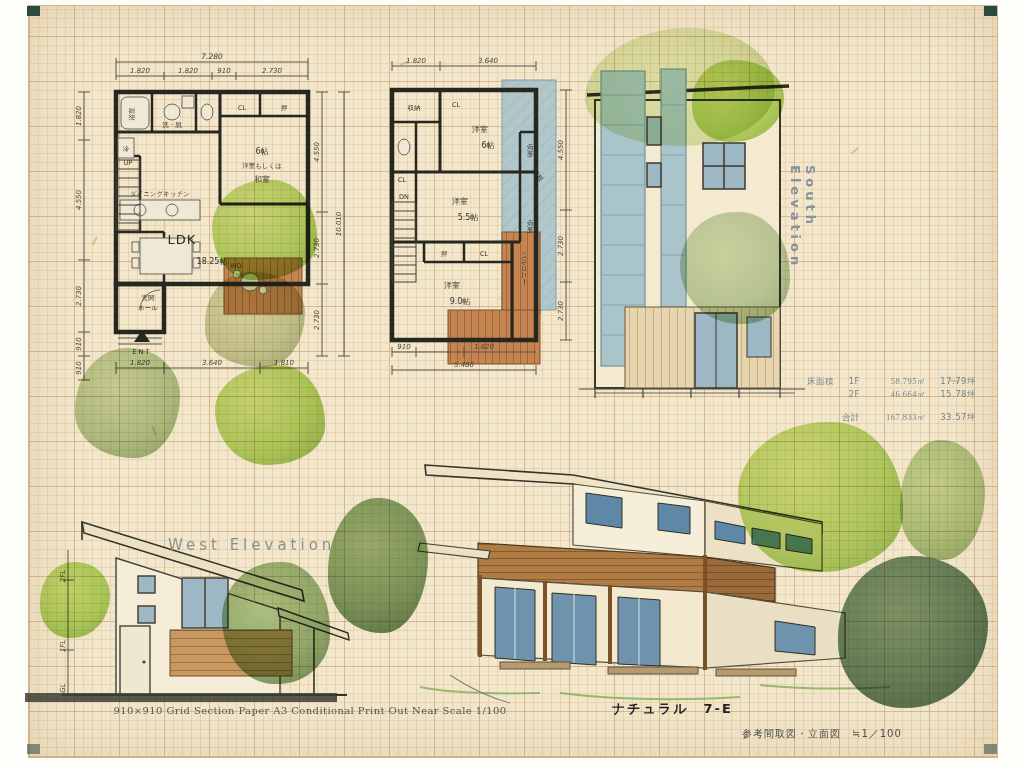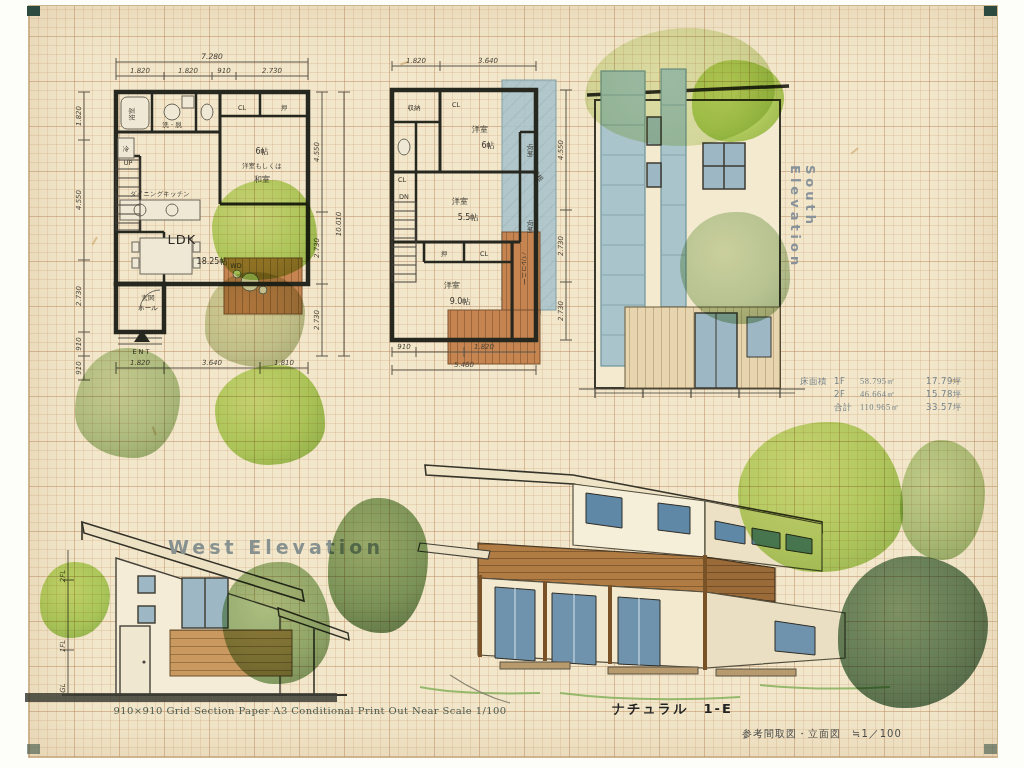--- a/index.html
+++ b/index.html
@@ -18,23 +18,23 @@
   .tree{position:absolute;mix-blend-mode:multiply;}
   svg{overflow:visible;}
   svg text{font-family:"DejaVu Sans",sans-serif;fill:#4641342;}
   .dim{font-size:7px;font-style:italic;fill:#4a4438;}
   .dimb{font-size:7.5px;font-style:italic;fill:#3d382e;}
   .rm{font-size:8px;fill:#36322a;}
   .rs{font-size:6.5px;fill:#36322a;}
   .big{font-size:13px;fill:#2e2a24;letter-spacing:1px;}
   .elev-title-v{position:absolute;writing-mode:vertical-rl;color:#88929b;font-size:13px;
     letter-spacing:4px;font-weight:bold;}
-  .elev-title-h{position:absolute;color:#87918f;font-size:19px;letter-spacing:4px;font-weight:bold;}
+  .elev-title-h{position:absolute;color:#87918f;font-size:15px;letter-spacing:4px;font-weight:normal;}
   .area-table{position:absolute;color:#75828a;font-size:8.5px;line-height:13px;letter-spacing:.5px;}
-  .area-table .row{display:flex;}
+  .area-table .row{display:flex;text-align:right;}
   .area-table .c0{width:34px;}
   .area-table .c1{width:26px;}
   .area-table .c2{width:66px;font-family:Liberation Serif, serif;}
   .area-table .c3{width:50px;}
   .footer-left{position:absolute;left:95px;top:684px;width:430px;text-align:center;
     font-family:"DejaVu Serif",serif;font-size:10px;color:#4c5b51;letter-spacing:.4px;margin-top:21px;}
   .footer-product{position:absolute;left:612px;top:700px;font-size:13px;font-weight:bold;
     color:#222222;letter-spacing:2px;}
   .footer-caption{position:absolute;left:742px;top:727px;font-size:10px;color:#4a4a4a;letter-spacing:1px;}
   .ground-band{position:absolute;left:25px;top:693px;width:312px;height:9px;background:#3c3e35;opacity:.85;}
@@ -348,24 +348,24 @@
       <span class="c1">1F</span>
       <span class="c2">58.795㎡</span>
       <span class="c3">17.79坪</span>
     </div>
     <div class="row">
       <span class="c0"></span>
       <span class="c1">2F</span>
       <span class="c2">46.664㎡</span>
       <span class="c3">15.78坪</span>
     </div>
-    <div class="row" style="margin-top:0;">
+    <div class="row" style="margin-top:10px;">
       <span class="c0"></span>
       <span class="c1">合計</span>
-      <span class="c2">110.965㎡</span>
+      <span class="c2">167.833㎡</span>
       <span class="c3">33.57坪</span>
     </div>
   </div>
 
   <svg class="fig" style="left:52px;top:430px;" width="300" height="290" viewBox="0 0 300 290">
     <defs>
       <pattern id="slath" width="8" height="8" patternUnits="userSpaceOnUse">
         <rect width="8" height="8" fill="#c9995f"></rect>
         <line x1="0" y1="0" x2="8" y2="0" stroke="#7e5a32" stroke-width="1.2"></line>
       </pattern>
@@ -478,15 +478,15 @@
   <div class="tree" style="left:692px;top:60px;width:92px;height:82px;border-radius:46% 54% 58% 42%/52% 48% 56% 44%;background:radial-gradient(circle at 38% 34%, #c6e468, #a8d44c 58%, #8dbc38 84%);opacity:.8;"></div>
   <div class="tree" style="left:680px;top:212px;width:110px;height:112px;border-radius:52% 48% 44% 56%/50% 58% 42% 54%;background:radial-gradient(circle at 40% 36%, #c2d6a6, #a5c291 56%, #88a873 84%);opacity:.7;"></div>
   <div class="tree" style="left:40px;top:562px;width:70px;height:76px;border-radius:50% 50% 56% 44%/54% 46% 58% 42%;background:radial-gradient(circle at 38% 36%, #c0e463, #9fd14b 58%, #83b93a 84%);opacity:.8;"></div>
   <div class="tree" style="left:222px;top:562px;width:108px;height:122px;border-radius:54% 46% 50% 50%/48% 58% 42% 56%;background:radial-gradient(circle at 40% 36%, #a3c17e, #7fa564 56%, #63874b 84%);opacity:.8;"></div>
   <div class="tree" style="left:328px;top:498px;width:100px;height:135px;border-radius:50% 50% 46% 54%/56% 44% 58% 42%;background:radial-gradient(circle at 40% 34%, #8fae6e, #6c9254 56%, #527441 84%);opacity:.85;"></div>
   <div class="tree" style="left:738px;top:422px;width:165px;height:150px;border-radius:56% 44% 52% 48%/50% 60% 40% 54%;background:radial-gradient(circle at 38% 34%, #c6e46e, #a6d14e 56%, #8abb3b 84%);opacity:.78;"></div>
   <div class="tree" style="left:838px;top:556px;width:150px;height:152px;border-radius:50% 50% 56% 44%/54% 46% 56% 44%;background:radial-gradient(circle at 40% 36%, #6e8f66, #4e7350 56%, #3a5a3e 86%);opacity:.85;"></div>
   <div class="tree" style="left:900px;top:440px;width:85px;height:120px;border-radius:48% 52% 50% 50%/56% 44% 58% 42%;background:radial-gradient(circle at 40% 36%, #b6d489, #95bb67 56%, #7aa250 84%);opacity:.7;"></div>
 
   <div class="footer-left">910×910 Grid Section Paper A3 Conditional Print Out  Near Scale 1/100</div>
-  <div class="footer-product">ナチュラル　1-E</div>
+  <div class="footer-product">ナチュラル　7-E</div>
   <div class="footer-caption">参考間取図・立面図　≒1／100</div>
 </div>
 
 </body></html>

